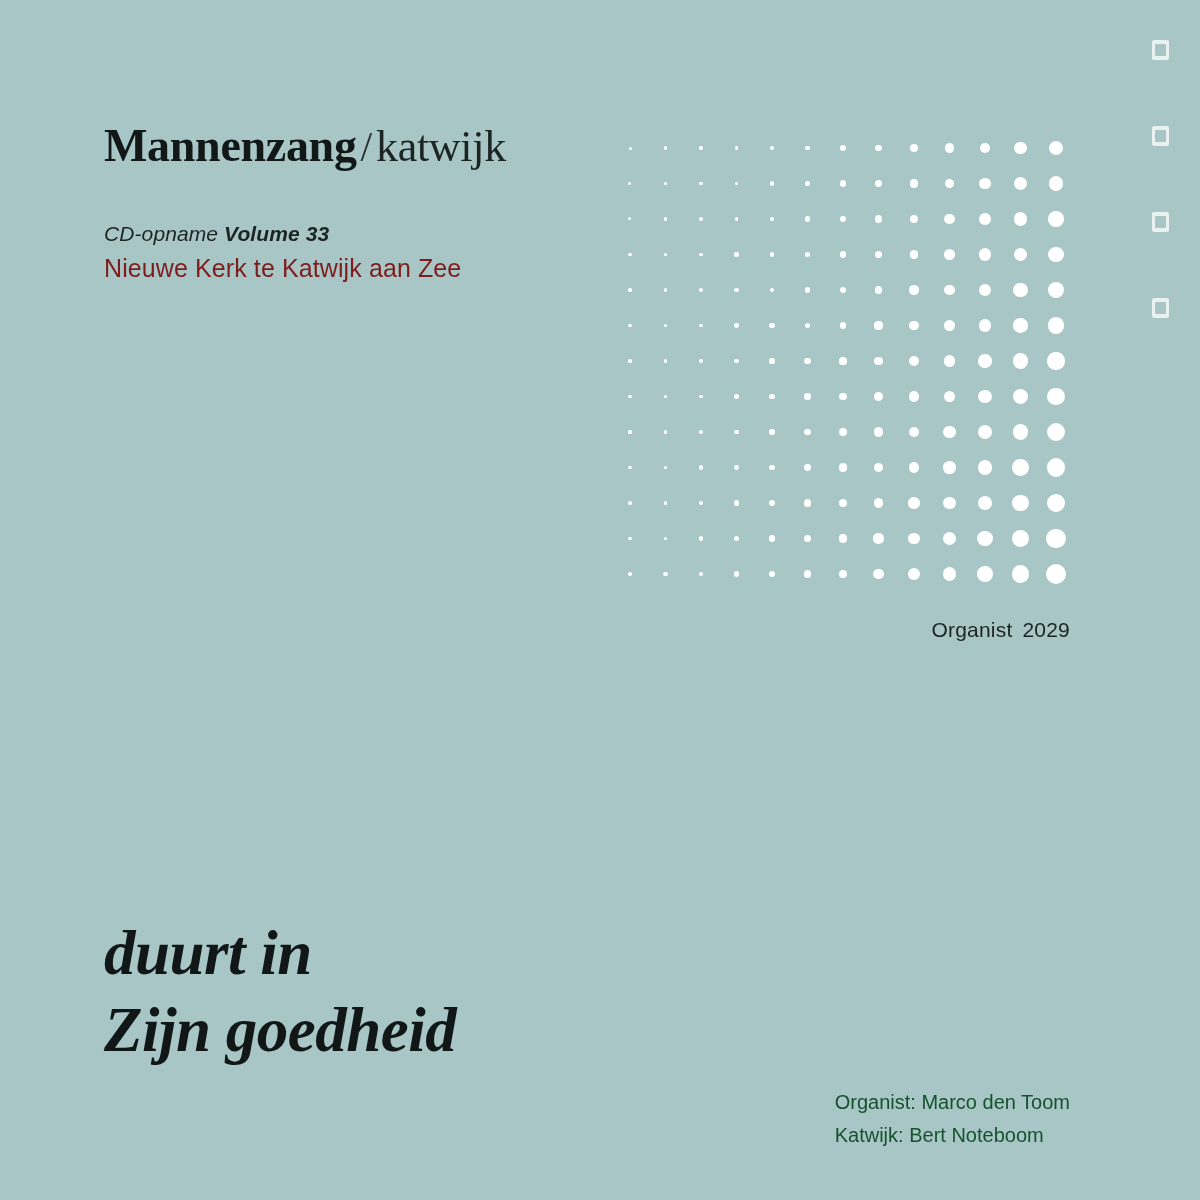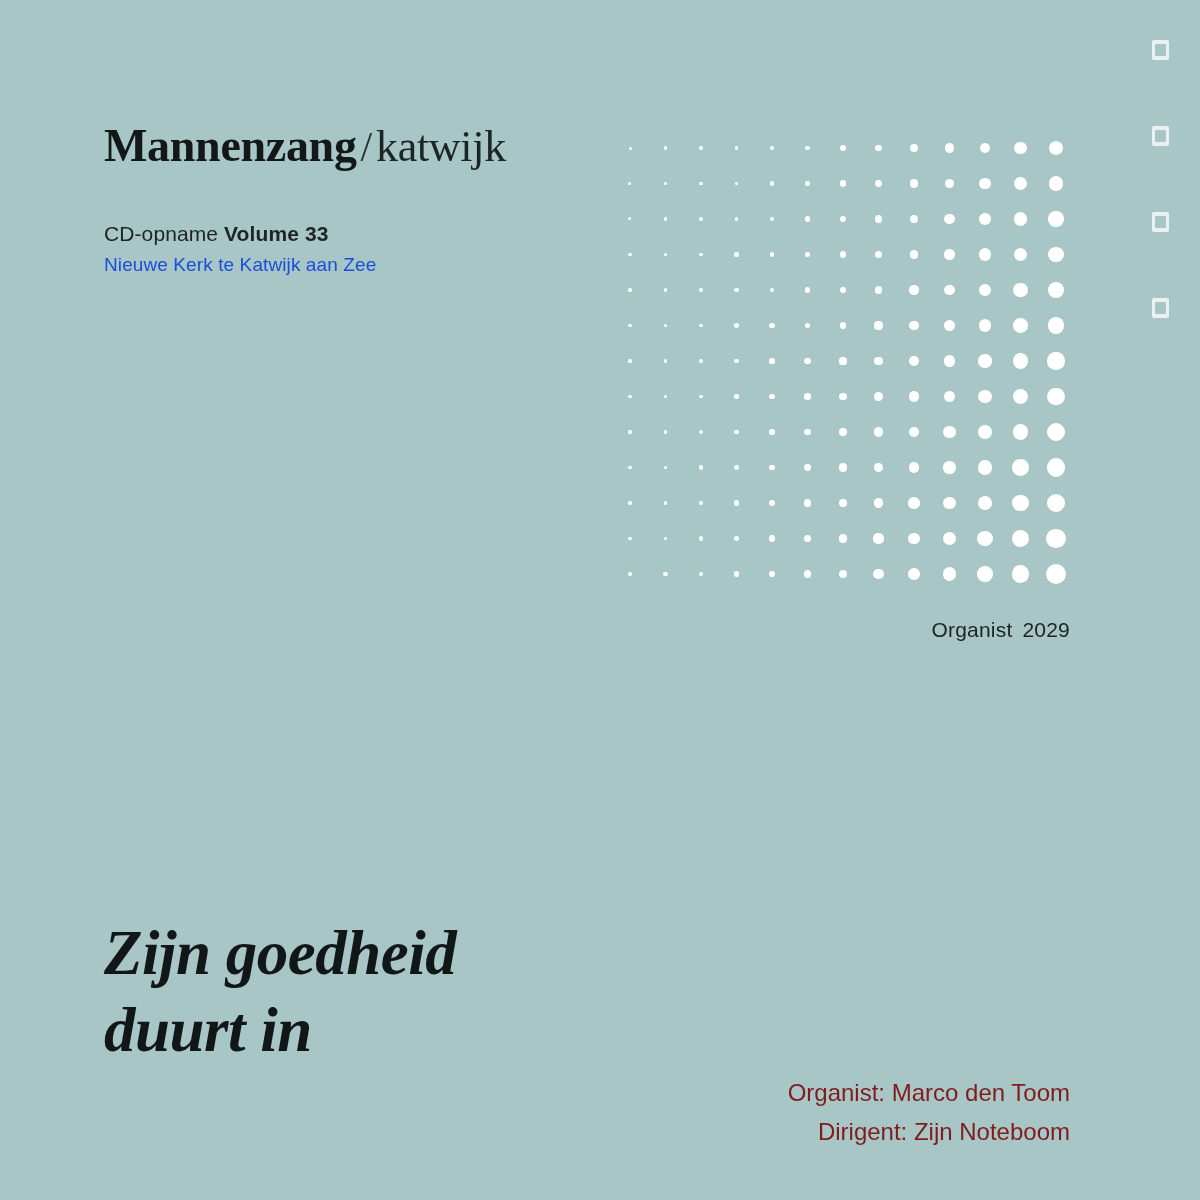--- a/index.html
+++ b/index.html
@@ -48,27 +48,28 @@
     font-weight: normal;
     font-size: 44px;
     color: #1d2424;
   }
 
   .subtitle-1 {
     margin-top: 52px;
     font-size: 21px;
     letter-spacing: 0.1px;
     color: #1d2424;
+    font-style: italic;
   }
   .subtitle-1 b { font-weight: bold; }
   .subtitle-2 {
     margin-top: 8px;
-    font-size: 19px;
+    font-size: 25px;
     letter-spacing: 0.1px;
-    color: #1d4ed8;
+    color: #7f1d1d;
   }
 
   
   .dot-grid {
     position: absolute;
     left: 620px;
     top: 138px;
     width: 452px;
     height: 452px;
   }
@@ -103,24 +104,24 @@
     color: #111717;
     letter-spacing: -0.5px;
   }
   .quote .line { display: block; white-space: nowrap; }
 
   
   .credits {
     position: absolute;
     right: 130px;
     bottom: 48px;
-    text-align: right;
-    font-size: 24px;
+    text-align: left;
+    font-size: 20px;
     line-height: 1.65;
-    color: #7f1d1d;
+    color: #14532d;
   }
 
   
   .edge-marks {
     position: absolute;
     right: 24px;
     top: 40px;
     width: 24px;
   }
   .edge-mark {
@@ -328,27 +329,27 @@
       <div class="dot" style="width: 15.6709px; height: 15.6709px; background: rgb(255, 255, 255); left: 357.165px; top: 428.165px;"></div>
       <div class="dot" style="width: 17.756px; height: 17.756px; background: rgb(255, 255, 255); left: 391.622px; top: 427.122px;"></div>
       <div class="dot" style="width: 20px; height: 20px; background: rgb(255, 255, 255); left: 426px; top: 426px;"></div>
     </div>
 
   <div class="season">
     <span>Organist</span><span class="year">2029</span>
   </div>
 
   <div class="quote">
+    <span class="line">duurt in</span>
     <span class="line">Zijn goedheid</span>
-    <span class="line">duurt in</span>
   </div>
 
   <div class="credits">
     <div>Organist: Marco den Toom</div>
-    <div>Dirigent: Zijn Noteboom</div>
+    <div>Katwijk: Bert Noteboom</div>
   </div>
 
   <div class="edge-marks">
     <div class="edge-mark"></div>
     <div class="edge-mark"></div>
     <div class="edge-mark"></div>
     <div class="edge-mark"></div>
   </div>
 
 </div>

